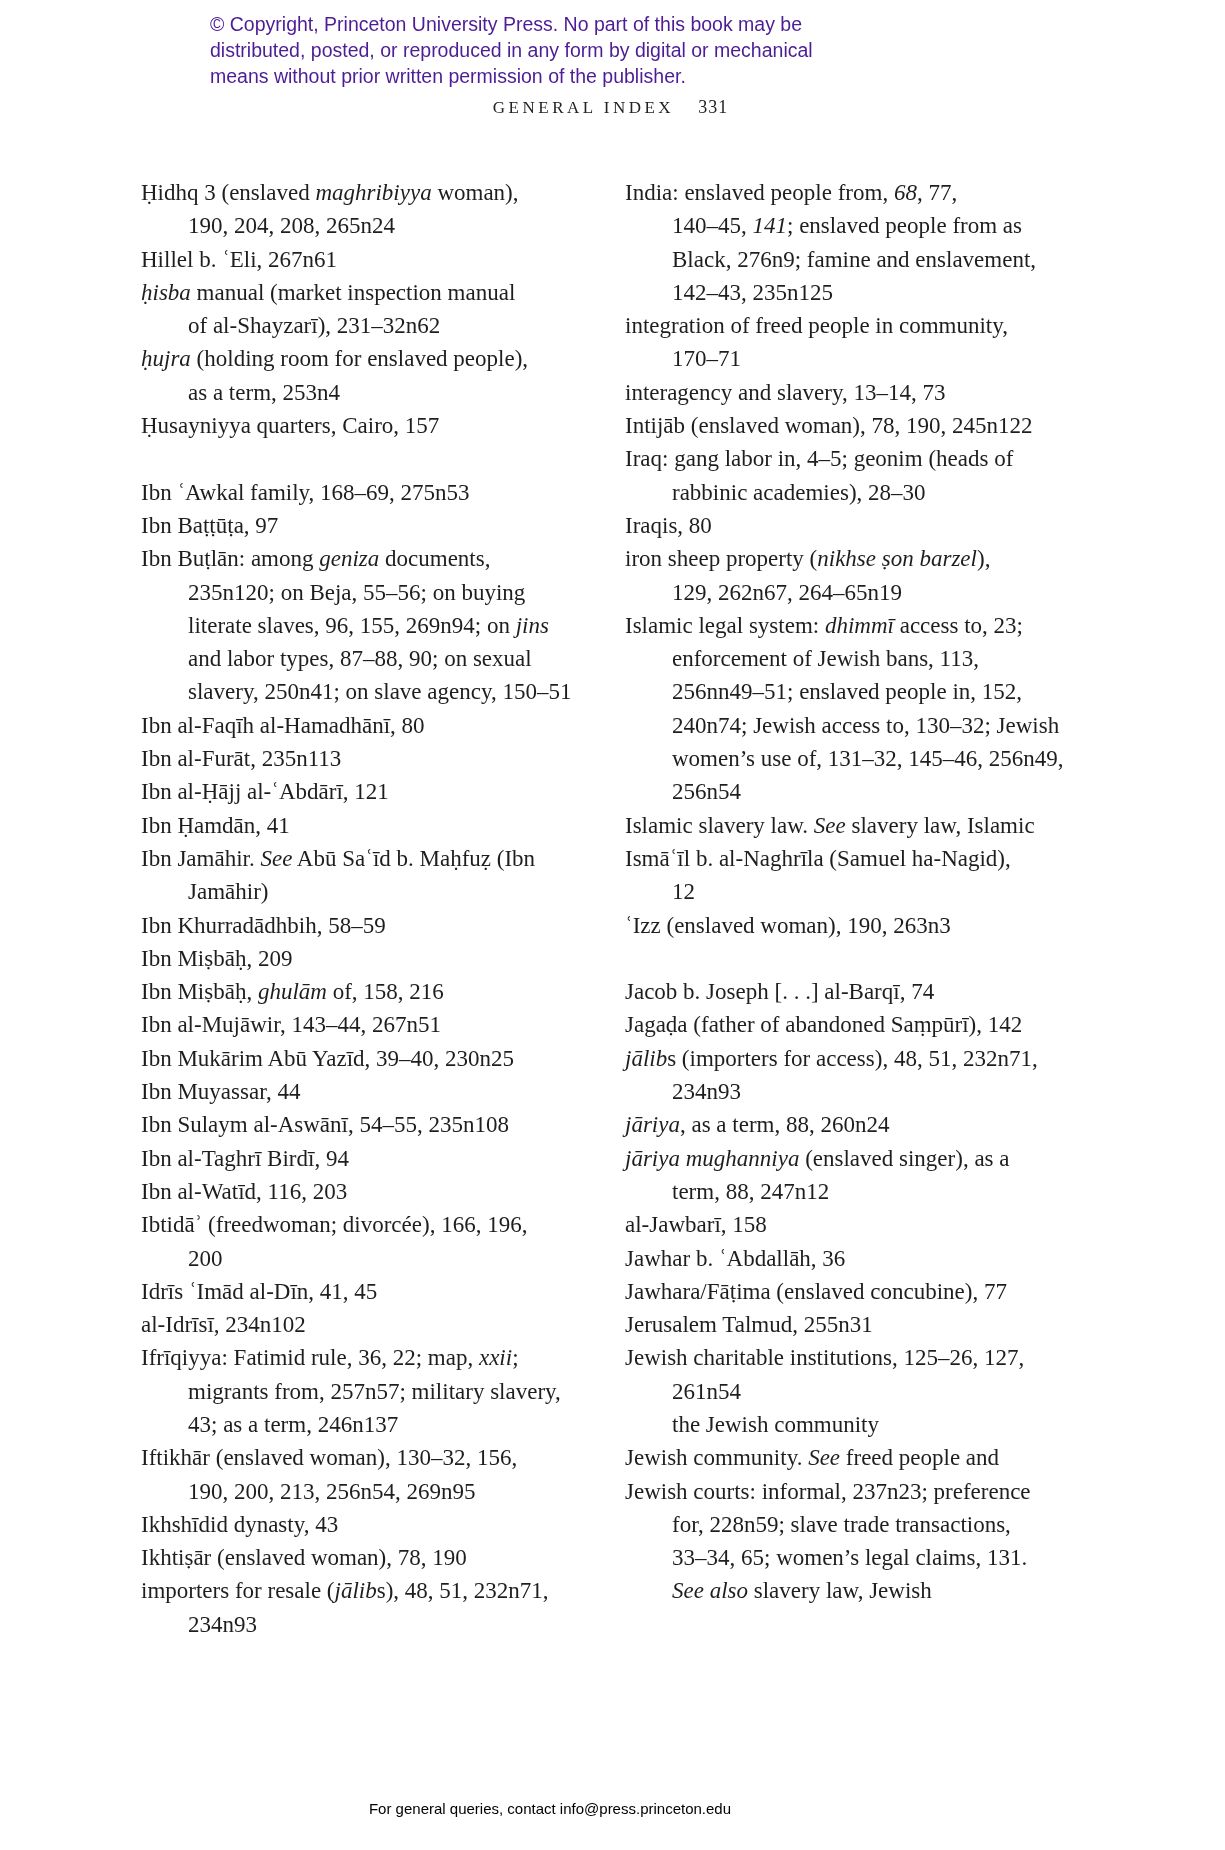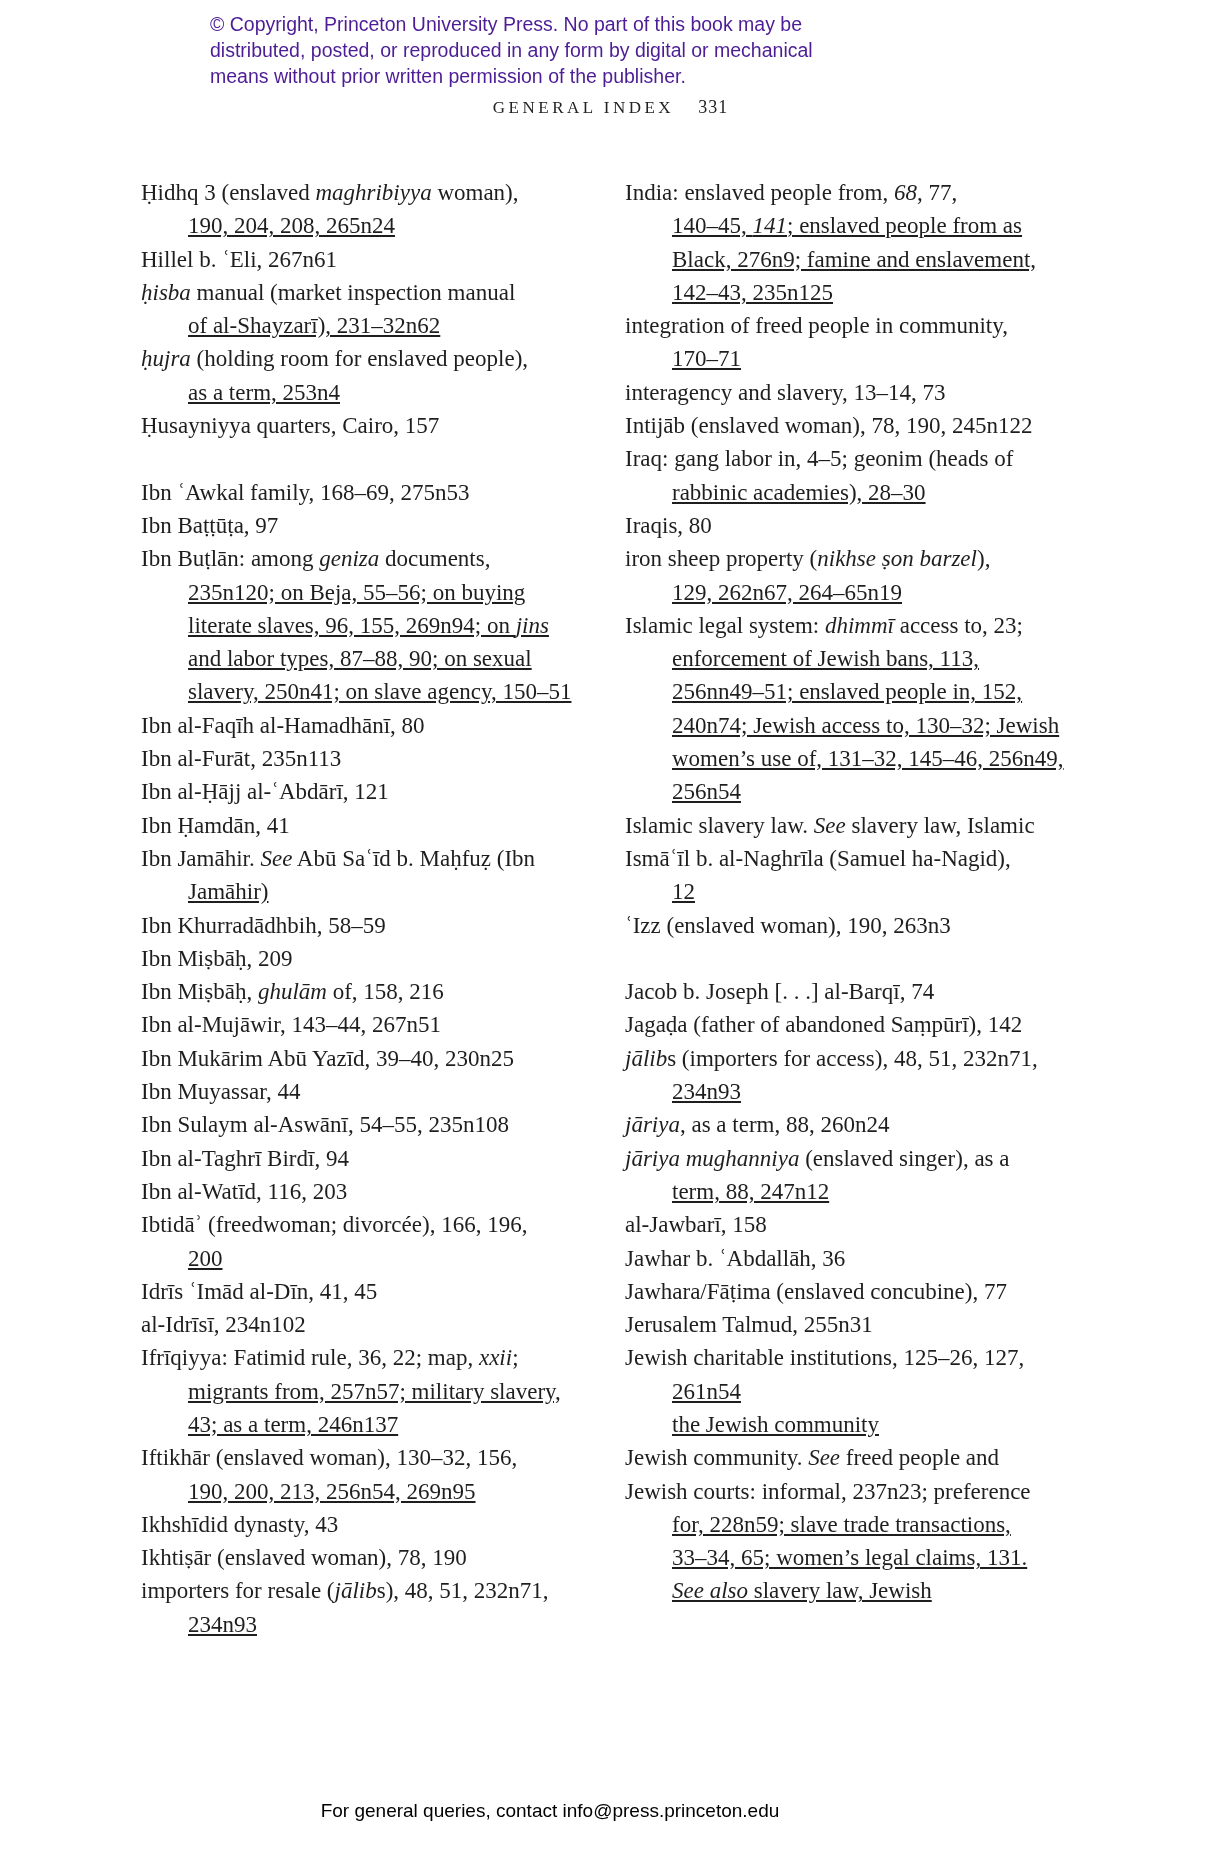--- a/index.html
+++ b/index.html
@@ -21,28 +21,28 @@
     text-align: center; font-size: 17px; color: #222;
   }
   .header-title { letter-spacing: 3.5px; text-align: right; }
   .page-number { margin-left: 24px; font-size: 18px; letter-spacing: 1px; }
   .index-columns {
     position: absolute; top: 176px; left: 141px;
     display: flex; font-size: 23px;
   }
   .col { width: 484px; flex: 0 0 484px; }
   .line { height: 33.3px; line-height: 33.3px; white-space: nowrap; }
-  .line.indent { padding-left: 47px; text-decoration: underline; }
+  .line.indent { padding-left: 47px; }
   .line.blank { }
   .it { font-style: italic; margin-top: 16px; }
   .footer {
     position: absolute; top: 1800px; left: 0; width: 1100px;
     text-align: center;
     font-family: "Liberation Sans", "DejaVu Sans", sans-serif;
-    font-size: 19px; color: #000;
+    font-size: 15px; color: #000;
   }
 </style>
 </head>
 <body>
 
 <div class="page">
 
   <div class="copyright">
     <div>© Copyright, Princeton University Press. No part of this book may be</div>
     <div>distributed, posted, or reproduced in any form by digital or mechanical</div>

